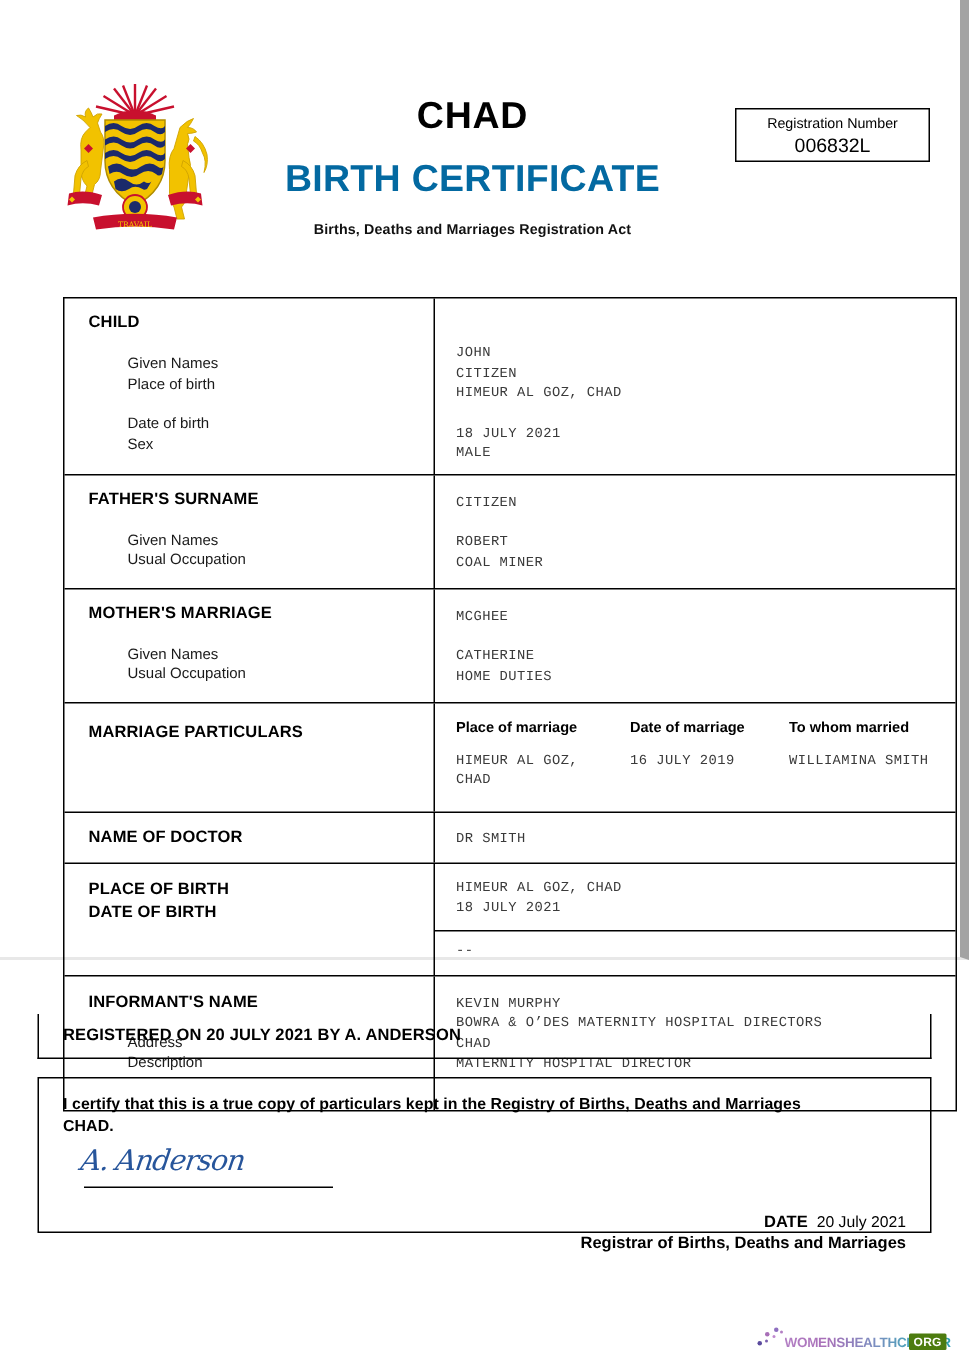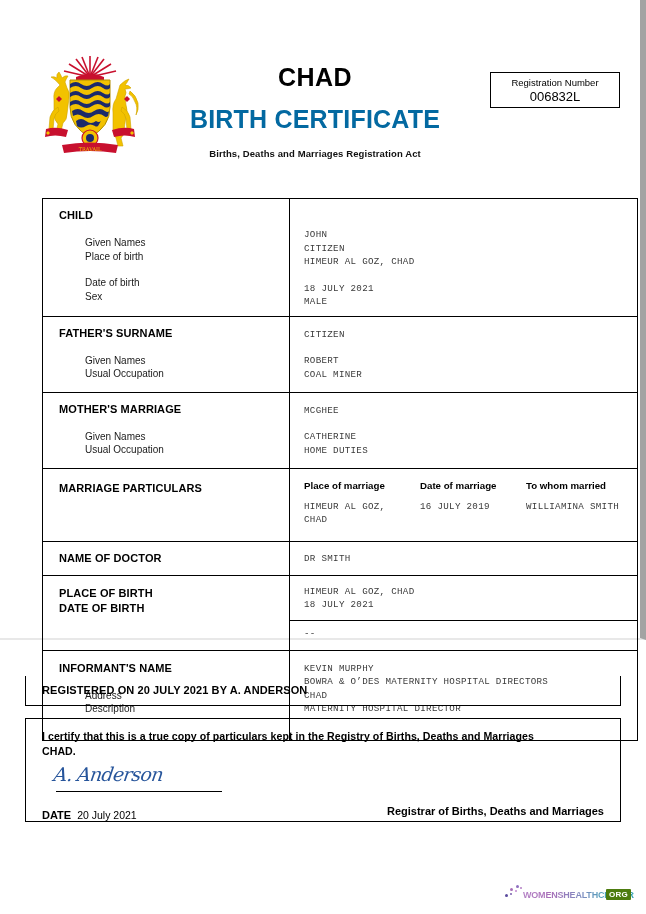--- a/index.html
+++ b/index.html
@@ -242,22 +242,23 @@
   .sigline {
     position: absolute;
     left: 14px;
     top: 26px;
     width: 166px;
     border-bottom: 1.3px solid #000;
   }
   .certfoot {
     display: flex;
     justify-content: space-between;
-    align-items: flex-start;
+    align-items: flex-end;
     margin-top: 6px;
+    flex-direction: column;
   }
   .dlabel {
     font-size: 11px;
     font-weight: bold;
     color: #000;
   }
   .dval {
     font-size: 10.5px;
     color: #000;
     margin-left: 6px;

